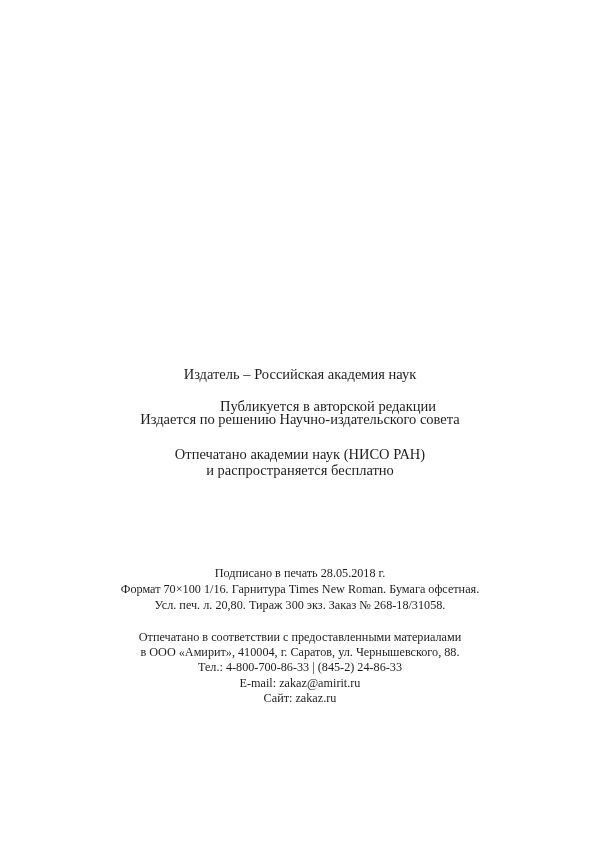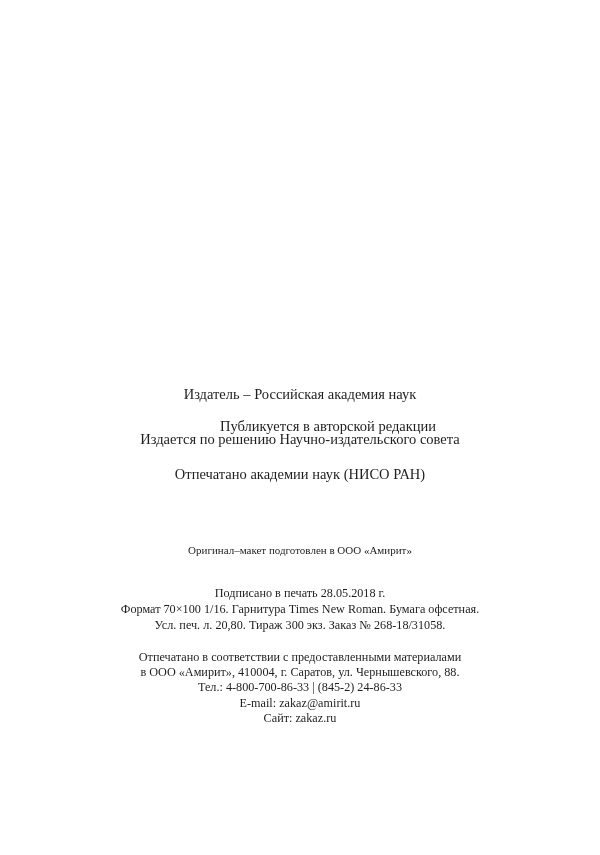--- a/index.html
+++ b/index.html
@@ -21,39 +21,38 @@
       width: 600px;
       height: 855px;
       background: #ffffff;
     }
     .line {
       position: absolute;
       left: 0;
       width: 600px;
       text-align: center;
       white-space: nowrap;
-      margin-top: 20px;
     }
     .big { font-size: 14.5px; line-height: 16px; }
     .small { font-size: 12.2px; line-height: 15px; }
     .tiny { font-size: 11px; line-height: 14px; }
   </style>
 </head>
 <body>
 
 <div class="page">
 
   <div class="line big" style="top:366px;">Издатель – Российская академия наук</div>
 
   <div class="line big" style="top:398px;padding-left:28px;">Публикуется в авторской редакции</div>
 
   <div class="line big" style="top:411px;">Издается по решению Научно-издательского совета</div>
   <div class="line big" style="top:446px;">Отпечатано академии наук (НИСО РАН)</div>
+  <div class="line big" style="top:462px;">и распространяется бесплатно</div>
 
-  <div class="line tiny" style="top:523px;">Оригинал–макет подготовлен в ООО «Амирит»</div>
 
   <div class="line small" style="top:566px;">Подписано в печать 28.05.2018 г.</div>
   <div class="line small" style="top:582px;">Формат 70×100 1/16. Гарнитура Times New Roman. Бумага офсетная.</div>
   <div class="line small" style="top:598px;">Усл. печ. л. 20,80. Тираж 300 экз. Заказ № 268-18/31058.</div>
 
   <div class="line small" style="top:630px;">Отпечатано в соответствии с предоставленными материалами</div>
   <div class="line small" style="top:645px;">в ООО «Амирит», 410004, г. Саратов, ул. Чернышевского, 88.</div>
   <div class="line small" style="top:660px;">Тел.: 4-800-700-86-33 | (845-2) 24-86-33</div>
   <div class="line small" style="top:676px;">E-mail: zakaz@amirit.ru</div>
   <div class="line small" style="top:691px;">Сайт: zakaz.ru</div>

